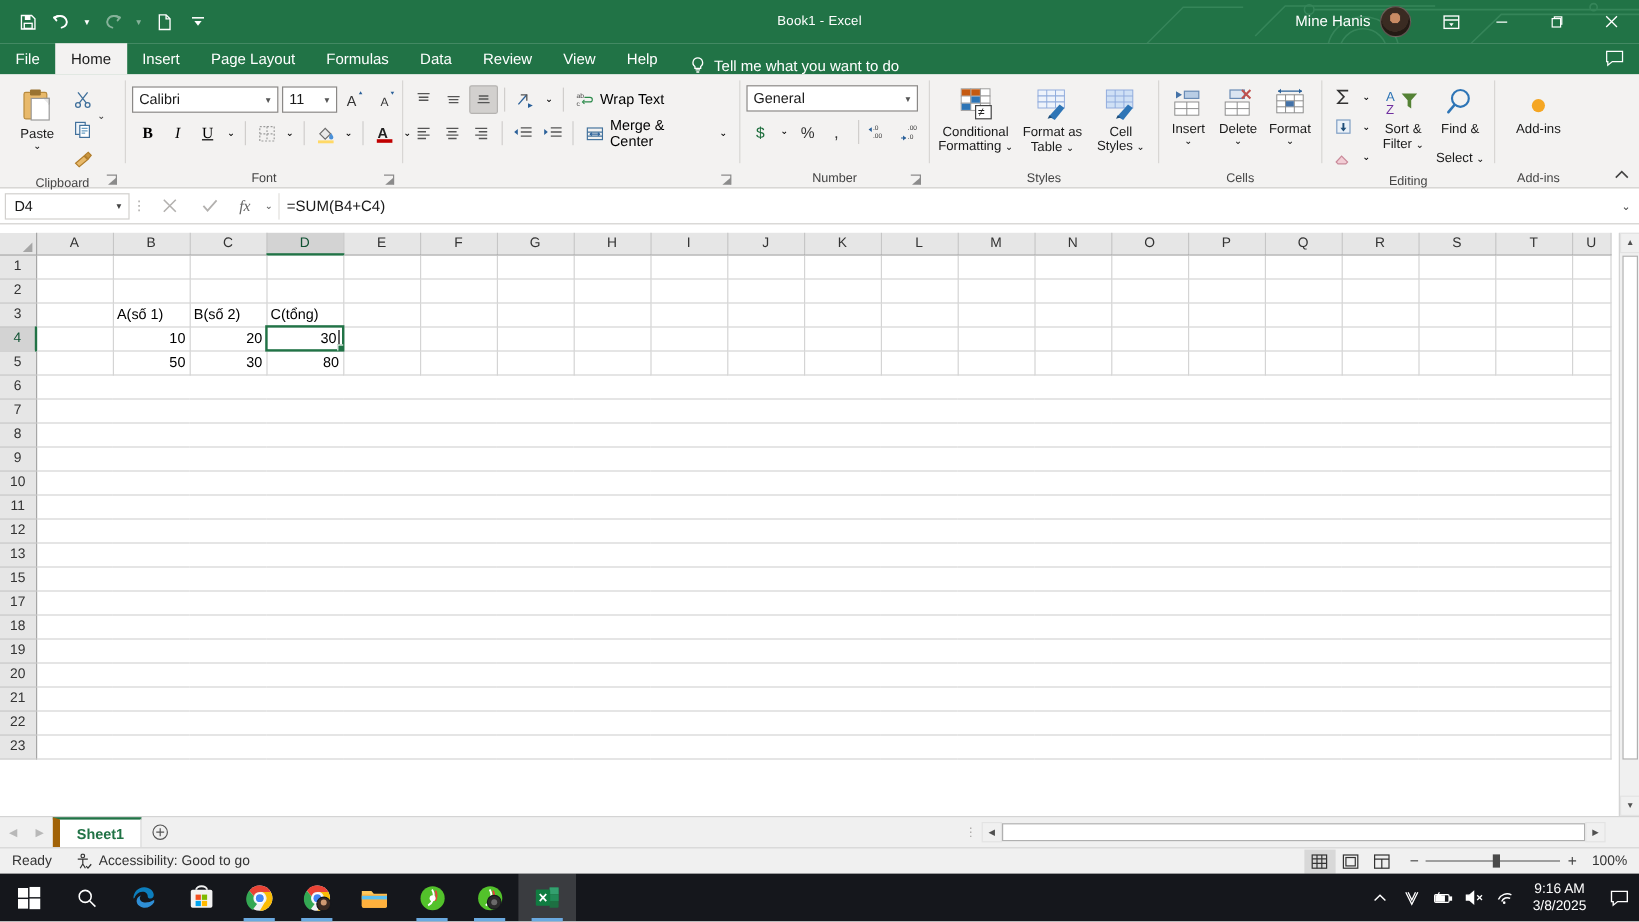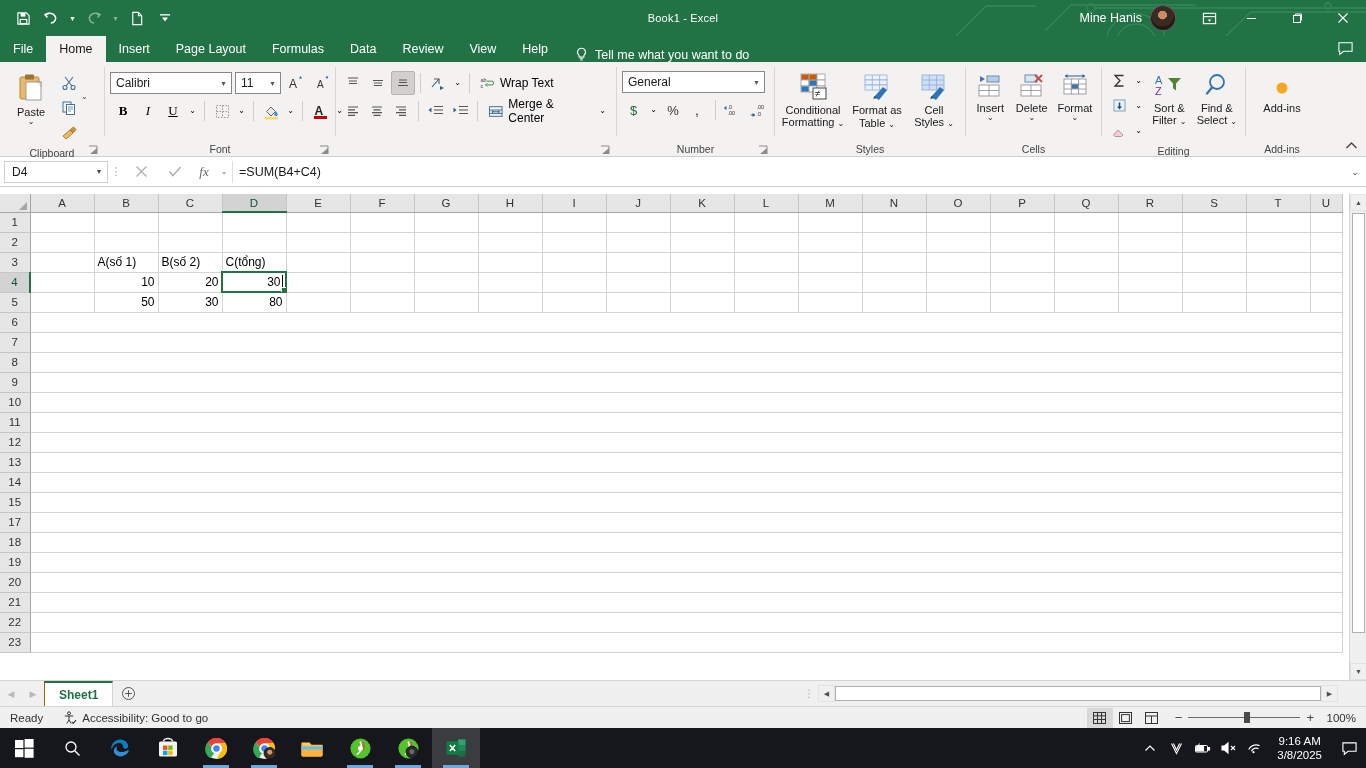--- a/index.html
+++ b/index.html
@@ -118,21 +118,21 @@
   .vscroll { position: absolute; right: 0; top: 194px; width: 17px; height: 486px; background: #f0f0f0; border-left: 1px solid #d4d4d4; }
   .sb-arrow { width: 17px; height: 17px; background: #f0f0f0; display: flex; align-items: center; justify-content: center;
               font-size: 7px; color: #505050; cursor: pointer; border:1px solid #e3e3e3; }
   .vthumb { position: absolute; left: 2px; top: 19px; width: 13px; height: 420px; background: #fff; border: 1px solid #b0b0b0; cursor: grab; }
 
   
   .sheetbar { position: absolute; left: 0; top: 680px; width: 1366px; height: 26px; background: #f0f0f0;
               border-top: 1px solid #d4d4d4; display: flex; align-items: center; }
   .nav-arrow { width: 22px; height: 24px; display: flex; align-items: center; justify-content: center; color: #b8b8b8; font-size: 9px; cursor: pointer; }
   .stab { height: 25px; padding: 0 14px; display: flex; align-items: center; font-size: 12px; color: #217346;
-          font-weight: bold; background: #fff; border-top: 2px solid #217346; border-left:1px solid #a16207; border-right:1px solid #d4d4d4; cursor: pointer; }
+          font-weight: bold; background: #fff; border-top: 2px solid #217346; border-left:6px solid #a16207; border-right:1px solid #d4d4d4; cursor: pointer; }
   .addsheet { width: 30px; height: 24px; display: flex; align-items: center; justify-content: center; cursor: pointer; color: #555; }
   .hsplit { margin-left: auto; width: 18px; text-align: center; color: #a8a6a4; font-size: 10px; cursor: col-resize; }
   .hscroll { width: 520px; height: 17px; display: flex; align-items: center; margin-right: 28px; }
   .hthumb { flex: 1; height: 15px; background: #fff; border: 1px solid #b0b0b0; cursor: grab; }
 
   
   .statusbar { position: absolute; left: 0; top: 706px; width: 1366px; height: 22px; background: #f0f0f0;
                border-top: 1px solid #d4d4d4; display: flex; align-items: center; font-size: 11.5px; color: #333; }
   .sb-item { padding: 0 10px; display: flex; align-items: center; gap: 5px; cursor: pointer; height:22px;}
   .sb-right { margin-left: auto; display: flex; align-items: center; }
@@ -682,21 +682,21 @@
           <span class="lbl" style="margin-top:0">
             <span>Filter</span> <span class="caret8">⌄</span>
           </span>
         </div>
         <div class="bigbtn" style="width:52px">
           <svg width="30" height="28" viewBox="0 0 30 28">
             <circle cx="15" cy="10" r="7" fill="none" stroke="#2e75b6" stroke-width="1.8"></circle>
             <path d="M10 15.5 L5 21.5" stroke="#2e75b6" stroke-width="2.2" stroke-linecap="round"></path>
           </svg>
           <span class="lbl">Find &amp;</span>
-          <span class="lbl" style="margin-top:0">
+          <span class="lbl" style="margin-top:12px">
             <span>Select</span> <span class="caret8">⌄</span>
           </span>
         </div>
       </div>
       <div class="grp-label">Editing</div>
     </div>
     <div class="grp-sep"></div>
 
     <div class="grp" style="width:72px">
       <div class="grp-body" style="justify-content:center;padding-top:10px">
@@ -917,24 +917,20 @@
           </tr>
         <tr>
             <th class="rowh">12</th>
             <td class="cell" colspan="21"></td>
           </tr>
         <tr>
             <th class="rowh">13</th>
             <td class="cell" colspan="21"></td>
           </tr>
         <tr>
-            <th class="rowh">14</th>
-            <td class="cell" colspan="21"></td>
-          </tr>
-        <tr>
             <th class="rowh">15</th>
             <td class="cell" colspan="21"></td>
           </tr>
         <tr>
             <th class="rowh">17</th>
             <td class="cell" colspan="21"></td>
           </tr>
         <tr>
             <th class="rowh">18</th>
             <td class="cell" colspan="21"></td>

